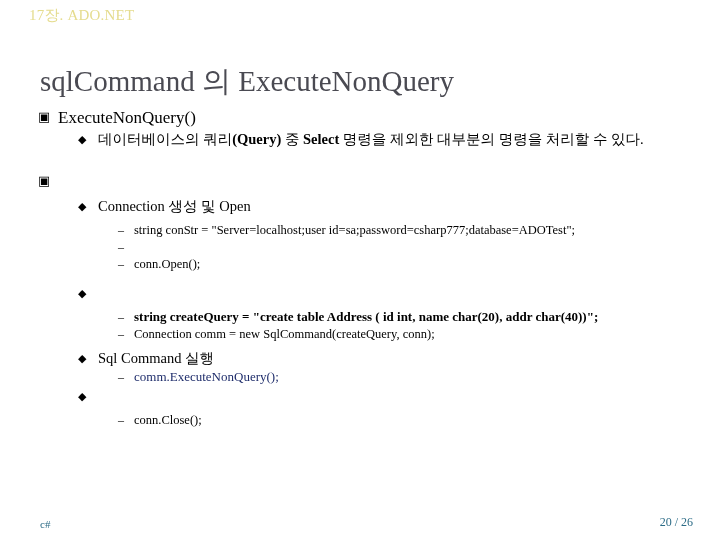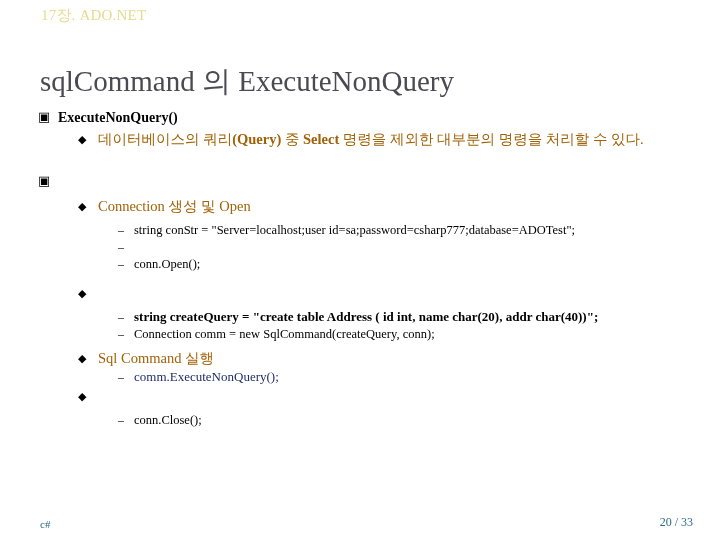--- a/index.html
+++ b/index.html
@@ -24,21 +24,20 @@
   
   .slide-header {
     position: absolute;
     left: 29px;
     top: 6px;
     font-size: 15px;
     color: #e5dc8e;
     font-family: "Liberation Serif", "DejaVu Serif", serif;
     letter-spacing: 0.2px;
     white-space: nowrap;
-    margin-left: 12px;
   }
 
   
   .slide-title {
     position: absolute;
     left: 40px;
     top: 62px;
     font-size: 29px;
     color: #4a4a52;
     font-family: "Liberation Serif", "DejaVu Serif", serif;
@@ -65,44 +64,44 @@
   }
   .lv1 .bullet {
     width: 20px;
     flex: 0 0 20px;
     font-size: 13px;
     line-height: 17px;
     color: #000000;
     text-align: left;
   }
   .lv1 .text {
-    font-size: 14px;
+    font-size: 17px;
     line-height: 19px;
-    font-weight: bold;
+    font-weight: normal;
     color: #000000;
     font-family: "Liberation Serif", "DejaVu Serif", serif;
   }
 
   .lv2 {
     display: flex;
     align-items: flex-start;
     margin-left: 78px;
     margin-bottom: 1px;
   }
   .lv2 .bullet {
     width: 20px;
     flex: 0 0 20px;
     font-size: 11px;
     line-height: 20px;
     color: #000000;
   }
   .lv2 .text {
     font-size: 14.5px;
     line-height: 20px;
-    color: #a16207;
+    color: #000000;
     font-family: "Liberation Serif", "DejaVu Serif", serif;
     max-width: 600px;
   }
   .lv2 .text b { font-weight: bold; }
 
   .lv3 {
     display: flex;
     align-items: flex-start;
     margin-left: 118px;
     margin-bottom: 0px;
@@ -237,15 +236,15 @@
     <div class="gap-xs"></div>
 
     <div class="lv3">
       <span class="bullet">–</span>
       <span class="text">conn.Close();</span>
     </div>
 
   </div>
 
   <div class="footer-left">c#</div>
-  <div class="footer-right">20 / 33</div>
+  <div class="footer-right">20 / 26</div>
 
 </div>
 
 </body></html>

